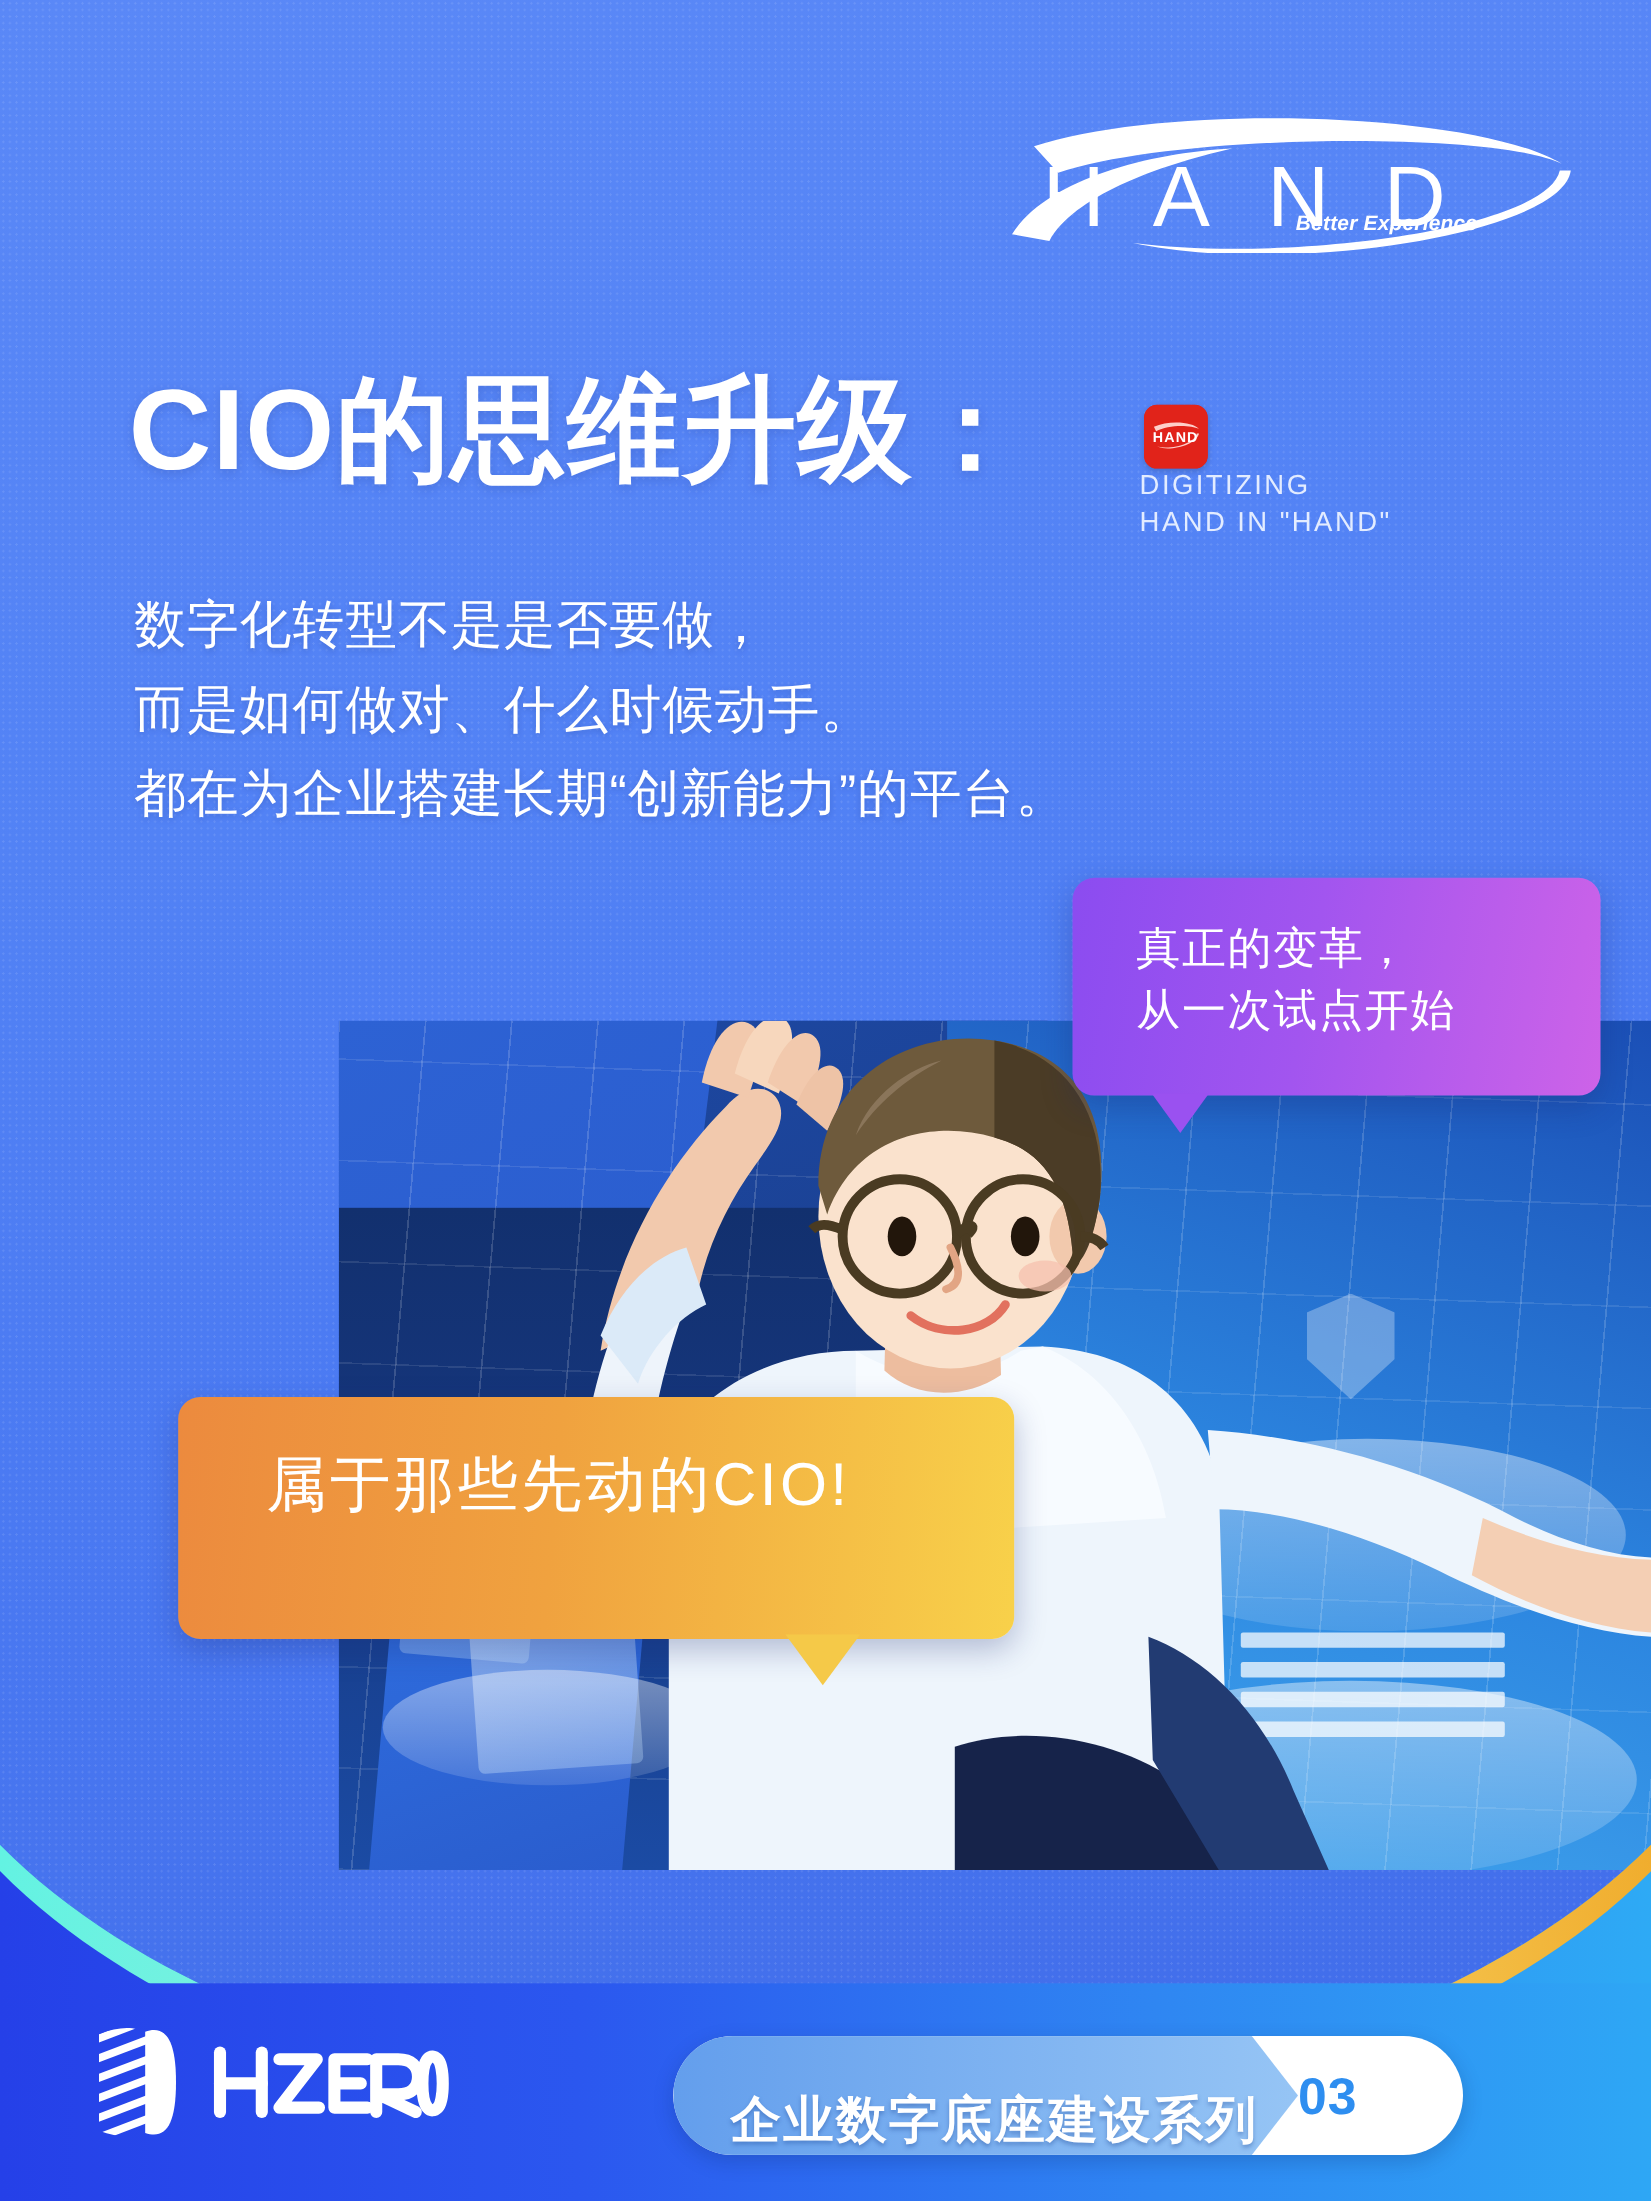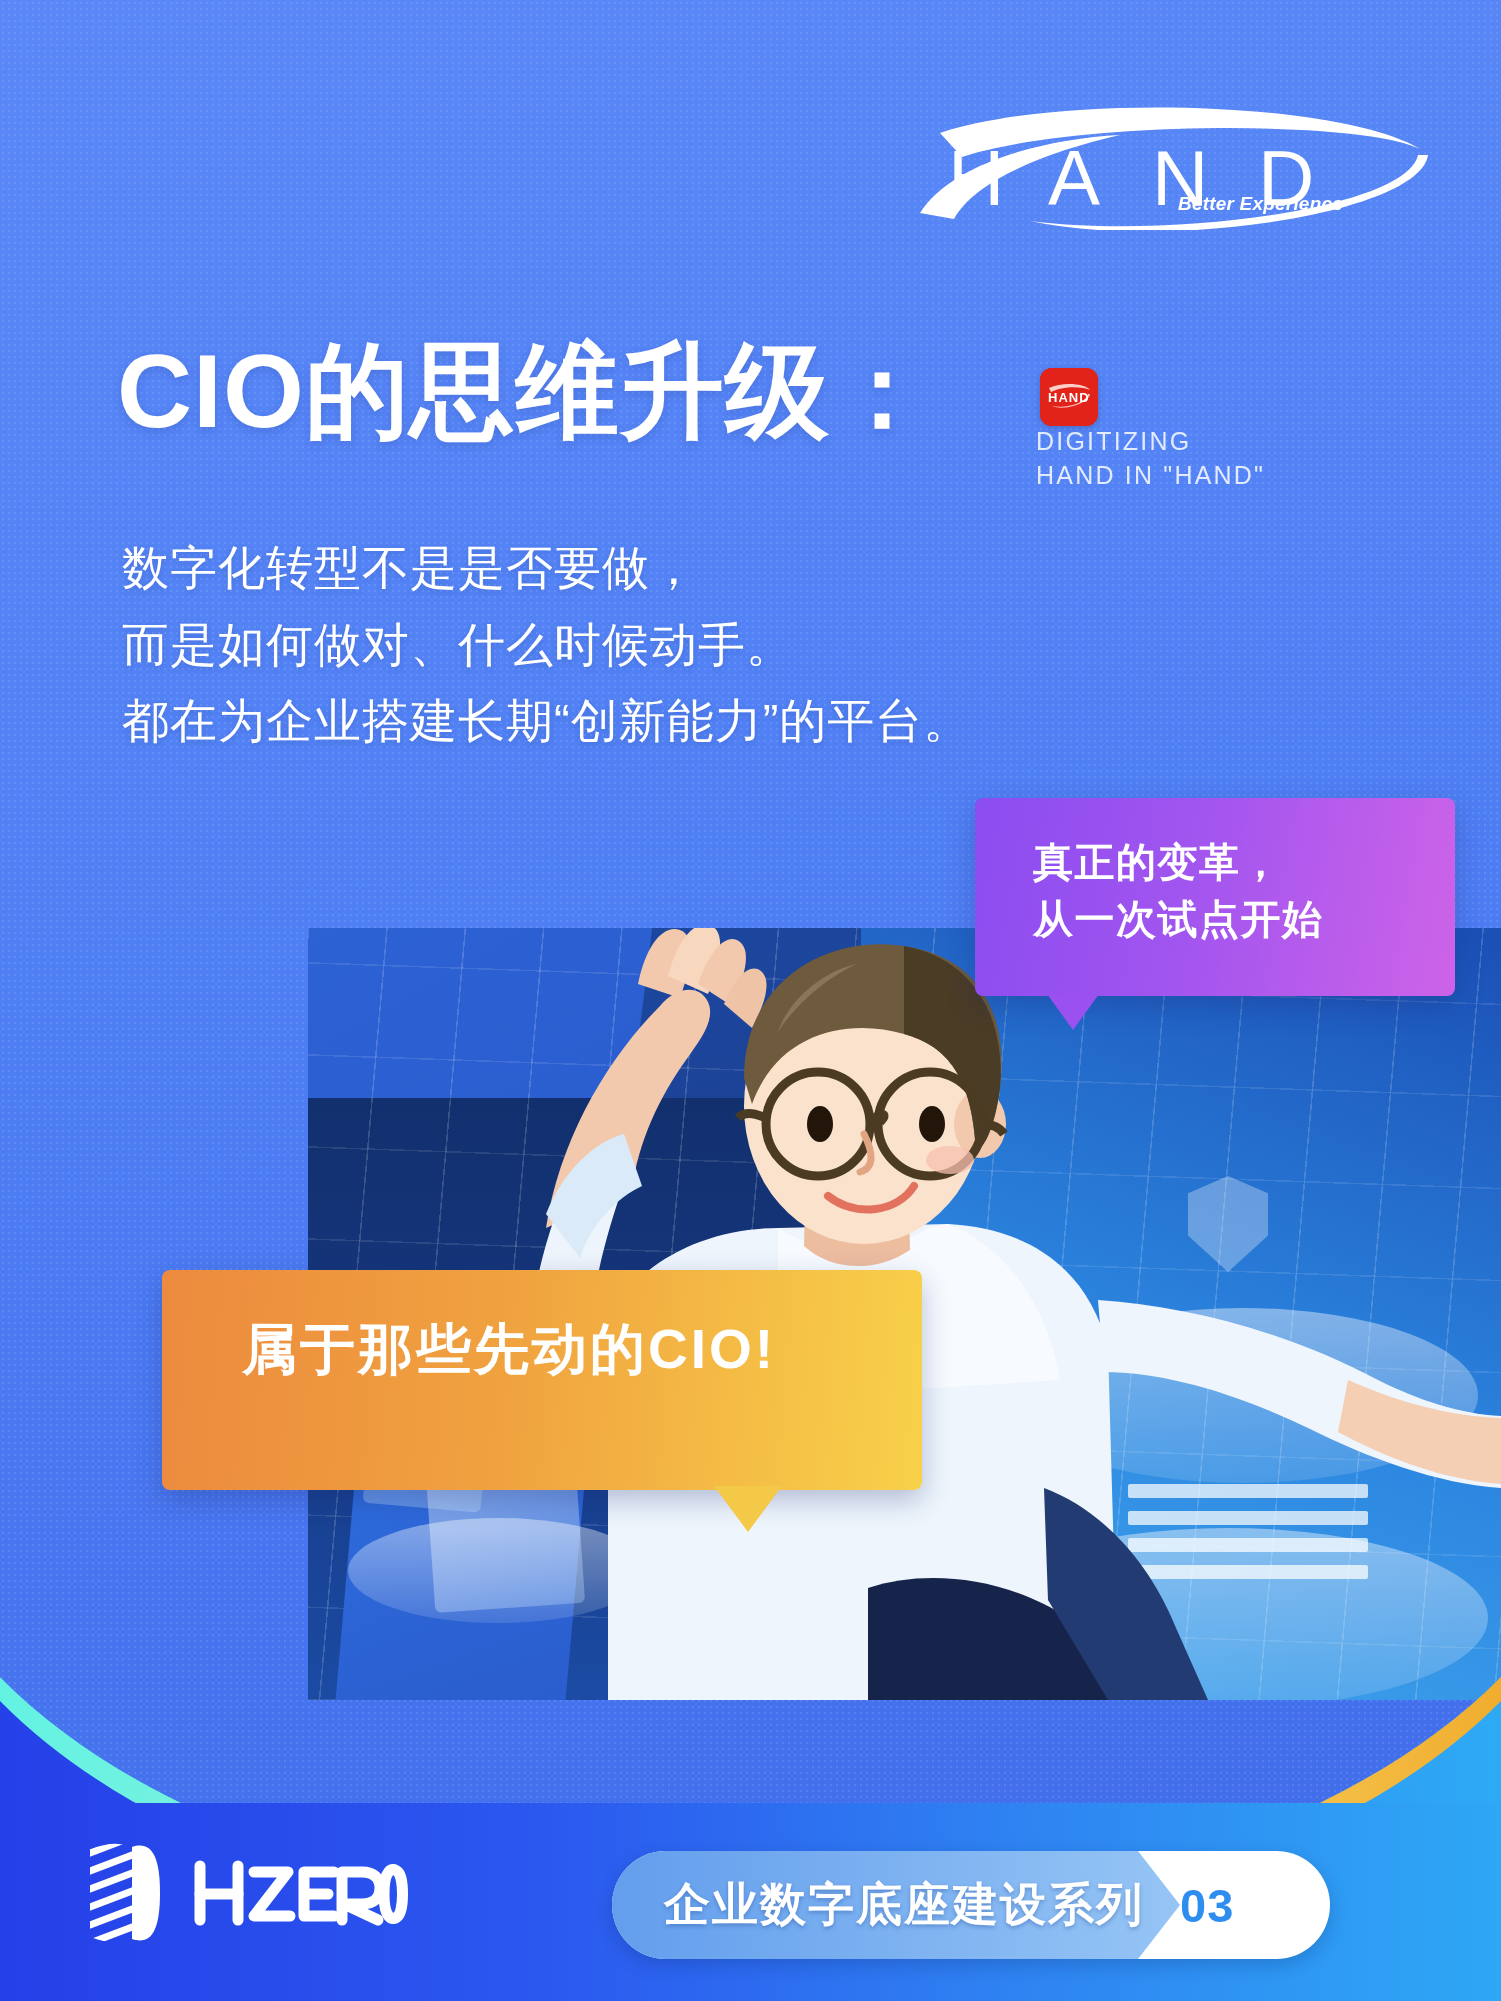--- a/index.html
+++ b/index.html
@@ -63,21 +63,21 @@
   .disc.d3{left:660px;top:600px;width:520px;height:180px;}
   .bars{position:absolute;left:820px;top:556px;width:240px;height:96px;}
   .bars i{display:block;height:14px;margin-bottom:13px;border-radius:2px;background:rgba(255,255,255,.72);}
   .shield{position:absolute;left:880px;top:248px;width:80px;height:96px;
     background:rgba(255,255,255,.30);
     clip-path:polygon(50% 0,100% 18%,100% 62%,50% 100%,0 62%,0 18%);}
   
   .person{position:absolute;left:0;top:0;width:100%;height:100%;}
 
   
-  .bubble{position:absolute;border-radius:8px;color:#fff;font-weight:700;
+  .bubble{position:absolute;border-radius:20px;color:#fff;font-weight:400;
     letter-spacing:1.5px;line-height:1.42;
     box-shadow:0 10px 28px rgba(25,40,110,.28);}
   .bubble .tail{position:absolute;width:0;height:0;}
 
   .bubble-purple{left:975px;top:798px;width:480px;height:198px;padding:36px 0 0 58px;
     font-size:40px;
     background:linear-gradient(100deg,#8b4cf0 0%,#a255ef 45%,#cd63e8 100%);}
   .bubble-purple .tail{left:72px;bottom:-34px;
     border-left:26px solid transparent;border-right:26px solid transparent;
     border-top:36px solid #9a51f0;}
@@ -93,21 +93,21 @@
   .wave{position:absolute;left:0;bottom:0;width:1501px;height:420px;overflow:hidden;}
   .footer{position:absolute;left:0;bottom:0;width:1501px;height:198px;
     background:linear-gradient(90deg,#2540e8 0%,#2b57ef 35%,#2f86f2 70%,#2ea7f5 100%);}
 
   
   .hzero{position:absolute;left:84px;bottom:52px;display:flex;align-items:center;gap:22px;}
   
   .pill{position:absolute;left:612px;bottom:42px;width:718px;height:108px;border-radius:54px;
     background:#ffffff;display:flex;align-items:center;overflow:hidden;
     box-shadow:0 6px 18px rgba(10,30,90,.22);}
-  .pill-left{position:relative;height:100%;flex:1;display:flex;align-items:center;
+  .pill-left{position:relative;height:100%;flex:1;display:flex;align-items:flex-end;
     padding-left:52px;
     background:linear-gradient(90deg,rgba(86,150,235,.92),rgba(120,180,242,.78));
     clip-path:polygon(0 0, calc(100% - 42px) 0, 100% 50%, calc(100% - 42px) 100%, 0 100%);}
   .pill-left span{color:#fff;font-size:46px;font-weight:900;letter-spacing:2px;
     text-shadow:0 2px 4px rgba(20,60,140,.35);}
   .pill-num{width:150px;color:#2e8ef0;font-size:47px;font-weight:900;
     letter-spacing:1px;}
 </style>
 </head>
 <body>

